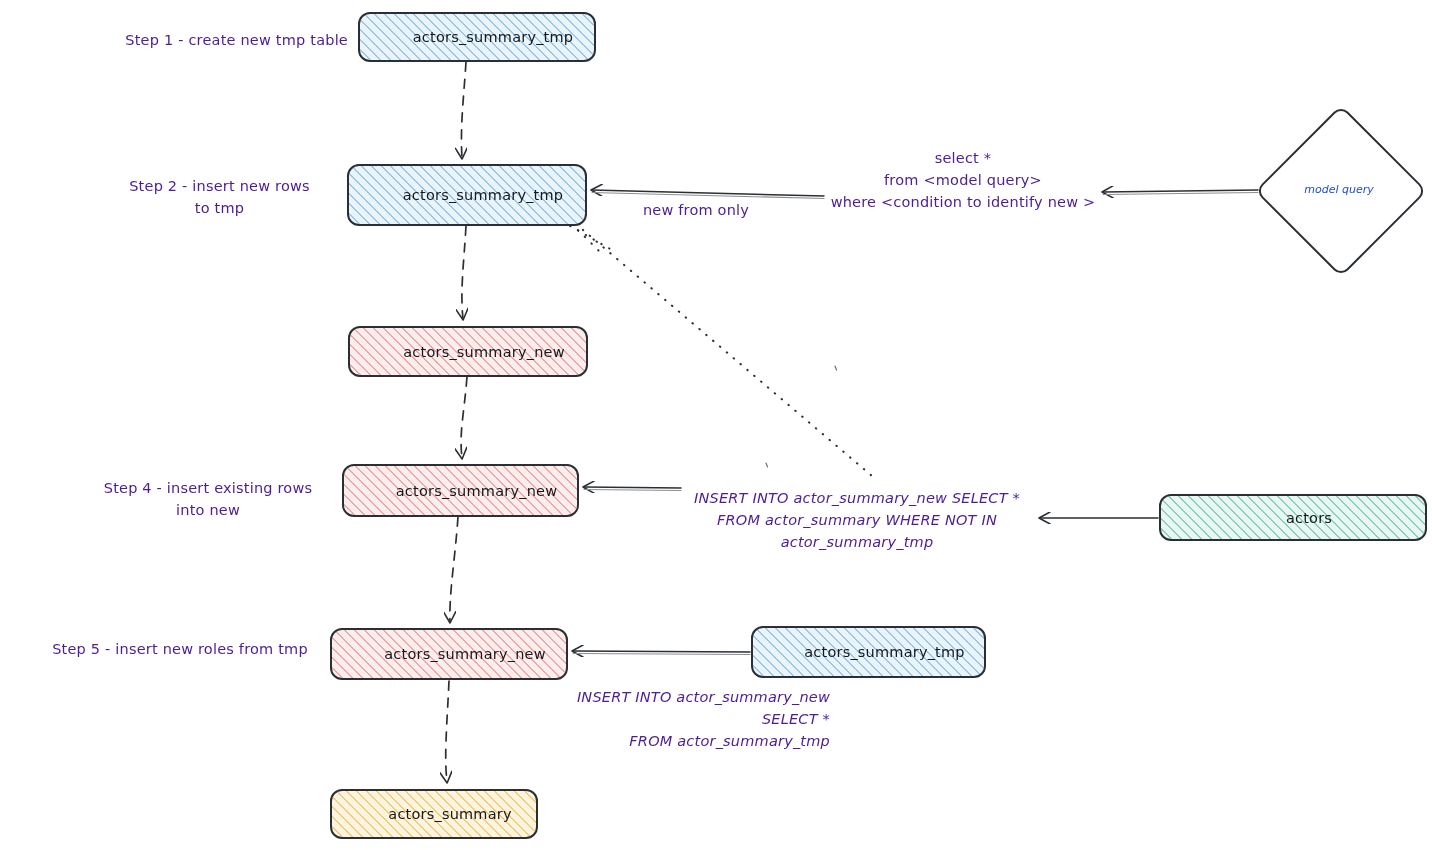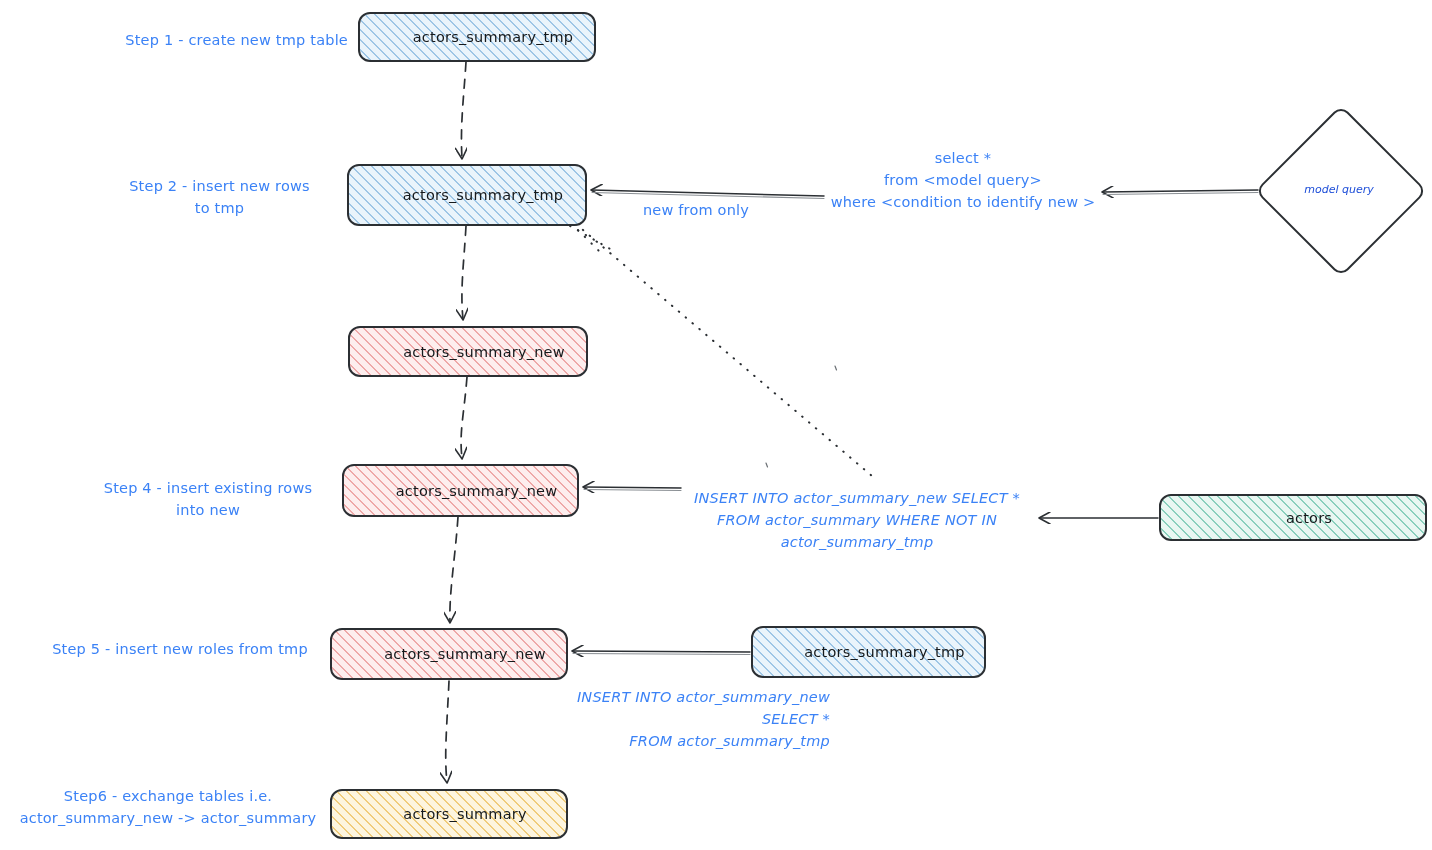--- a/index.html
+++ b/index.html
@@ -101,21 +101,21 @@
     font-size: 11px;
     color: #1d4ed8;
     white-space: nowrap;
     font-style: italic;
   }
 
   .caption {
     position: absolute;
     font-family: "DejaVu Sans", sans-serif;
     font-size: 14.5px;
-    color: #3b82f6;
+    color: #4c1d95;
     line-height: 1.5;
     white-space: pre;
     letter-spacing: 0.2px;
   }
   .caption.center { text-align: center; }
   .caption.right { text-align: right; }
   .caption.sql {
     font-family: "DejaVu Sans", sans-serif;
     font-style: italic;
     text-align: center;
@@ -193,22 +193,20 @@
 
   <div class="caption center" style="left:112px; top:176px; width:215px;">Step 2 - insert new rows
 to tmp</div>
 
 
   <div class="caption center" style="left:85px; top:478px; width:246px;">Step 4 - insert existing rows
 into new</div>
 
   <div class="caption center" style="left:40px; top:639px; width:280px;">Step 5 - insert new roles from tmp</div>
 
-  <div class="caption center" style="left:8px; top:786px; width:320px;">Step6 - exchange tables i.e.
-actor_summary_new -&gt; actor_summary</div>
 
   <div class="node fill-blue" style="left:358px; top:12px; width:238px; height:50px;">
     <span class="node-label">actors_summary_tmp</span>
   </div>
 
   <div class="node fill-blue" style="left:347px; top:164px; width:240px; height:62px;">
     <span class="node-label">actors_summary_tmp</span>
   </div>
 
   <div class="node fill-red" style="left:348px; top:326px; width:240px; height:51px;">
@@ -216,21 +214,21 @@
   </div>
 
   <div class="node fill-red" style="left:342px; top:464px; width:237px; height:53px;">
     <span class="node-label">actors_summary_new</span>
   </div>
 
   <div class="node fill-red" style="left:330px; top:628px; width:238px; height:52px;">
     <span class="node-label">actors_summary_new</span>
   </div>
 
-  <div class="node fill-yellow" style="left:330px; top:789px; width:238px; height:50px;">
+  <div class="node fill-yellow" style="left:330px; top:789px; width:208px; height:50px;">
     <span class="node-label">actors_summary</span>
   </div>
 
   <div class="diamond" style="left:1256px; top:106px; width:166px; height:166px;">
     <span class="dshape"></span>
     <span class="node-label">model query</span>
   </div>
 
   <div class="node fill-green" style="left:1159px; top:494px; width:268px; height:47px;">
     <span class="node-label">actors</span>

